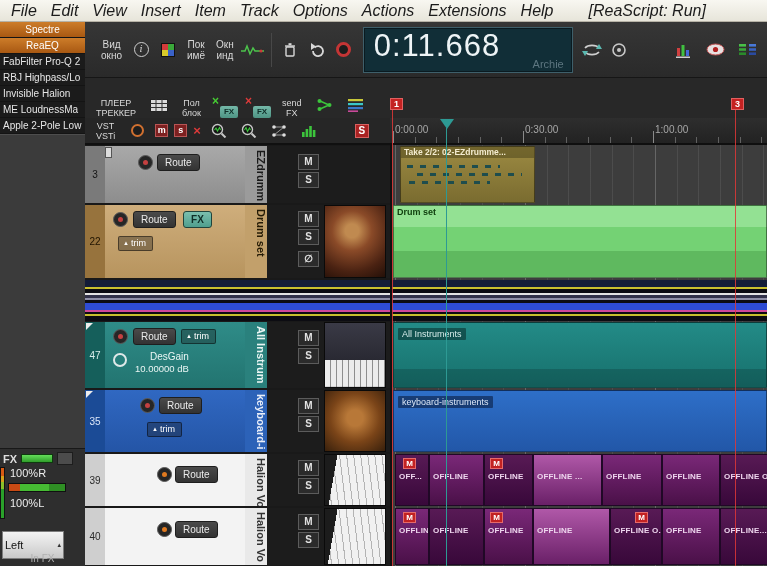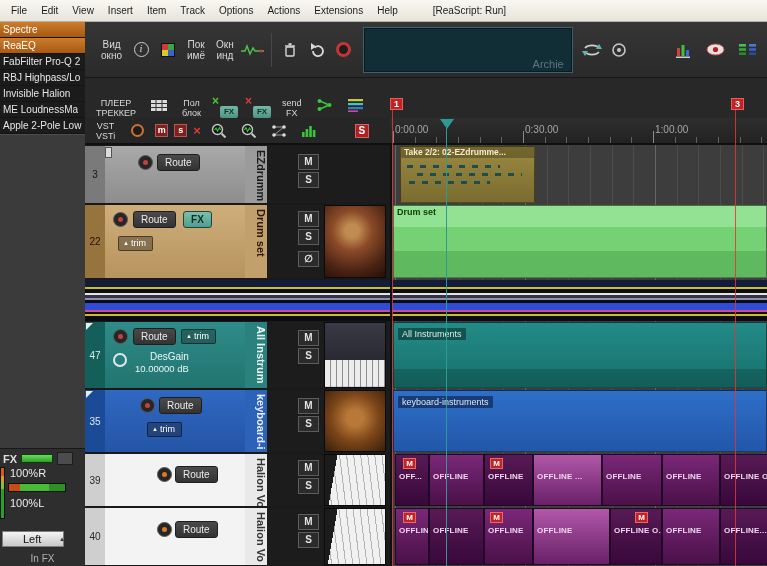--- a/index.html
+++ b/index.html
@@ -3,47 +3,47 @@
 <meta charset="utf-8">
 <style>
   * { margin:0; padding:0; box-sizing:border-box; }
   html,body { width:767px; height:566px; }
   body { position:relative; background:#1c1c1c; font-family:"Liberation Sans", sans-serif; overflow:hidden; }
 
   
   .menubar { position:absolute; left:0; top:0; width:767px; height:22px;
     background:linear-gradient(#f8f7f1,#e7e5da); border-bottom:1px solid #b6b2a6;
     display:flex; align-items:center; padding-left:4px; }
-  .menu-item { font-size:10px; color:#1b1b1b; padding:2px 7px; white-space:nowrap; }
+  .menu-item { font-size:16px; color:#1b1b1b; padding:2px 7px; white-space:nowrap;font-style:italic; }
   .menu-item.script { margin-left:21px; }
 
   
   .sidebar { position:absolute; left:0; top:22px; width:85px; height:544px; background:#343434; }
   .plugin-list { position:absolute; left:0; top:0; width:85px; }
   .plugin-item { height:16px; font-size:10px; color:#e6e6e6; padding:2px 3px; background:#1b1b1b;
     border-bottom:1px solid #141414; white-space:nowrap; overflow:hidden; }
-  .plugin-item.active { background:linear-gradient(#cd7d2a,#a85812); color:#fff; }
+  .plugin-item.active { background:linear-gradient(#cd7d2a,#a85812); color:#fff; text-align:center; }
   .sidebar-empty { position:absolute; left:0; top:112px; width:85px; height:314px;
     background:#3b3b3b; border-top:1px solid #4d4d4d; }
   .sidebar-bottom { position:absolute; left:0; bottom:0; width:85px; height:118px;
     background:#2e2e2e; border-top:1px solid #181818; }
   .fxrow { position:absolute; left:3px; top:3px; display:flex; align-items:center; gap:4px; }
   .fx-label { font-size:11px; font-weight:700; color:#ddd; }
   .fx-toggle { width:32px; height:9px; background:linear-gradient(#64dc5a,#2f9e2a); border:1px solid #0e3a0e; }
   .fx-mini-btn { width:16px; height:13px; background:#4c4c4c; border:1px solid #1d1d1d; color:#ccc;
     font-size:8px; text-align:center; line-height:11px; }
   .vmeter { position:absolute; left:0; top:18px; width:5px; height:52px;
     background:linear-gradient(to top,#2aa02a 0 58%,#8ac02a 58% 72%,#d8a01a 72% 84%,#d85a14 84% 100%); border:1px solid #111; }
   .wet-label { position:absolute; left:10px; top:18px; font-size:11px; color:#ededed; }
   .hmeter { position:absolute; left:8px; top:34px; width:58px; height:9px; border:1px solid #101010;
     background:linear-gradient(90deg,#c84a14 0 11px,#46bb33 11px 40px,#2f8f24 40px 100%); }
   .dry-label { position:absolute; left:10px; top:48px; font-size:11px; color:#ededed; }
-  .left-btn { position:absolute; left:2px; top:82px; width:62px; height:16px;
+  .left-btn { position:absolute; left:2px; top:82px; width:62px; height:28px;
     background:linear-gradient(#f4f4f4,#c9c9c9); border:1px solid #7d7d7d; color:#111; font-size:11px;
-    display:flex; align-items:center; justify-content:space-between; padding:0 20px;gap:19px; }
+    display:flex; align-items:center; justify-content:space-between; padding:0 2px;gap:19px; }
   .left-arrow { font-size:7px; color:#333; }
   .infx-label { position:absolute; left:0; bottom:2px; width:100%; text-align:center; font-size:10px; color:#b0b0b0; }
 
   
   .toolbar1 { position:absolute; left:85px; top:22px; width:682px; height:56px;
     background:linear-gradient(#363636,#2a2a2a); border-bottom:1px solid #161616;
     display:flex; align-items:center; padding-left:12px; gap:3px; }
   .toolbar2 { position:absolute; left:85px; top:78px; width:305px; height:40px; background:#282828;
     display:flex; align-items:flex-end; gap:7px; padding-left:7px; }
   .toolbar3 { position:absolute; left:85px; top:118px; width:305px; height:27px; background:#262626;
@@ -271,20 +271,21 @@
     <div class="icon-btn">
       <svg width="18" height="16" viewBox="0 0 18 16">
         <path d="M5 9 a5 5 0 1 0 1.5 -3.5" fill="none" stroke="#d8d8d8" stroke-width="1.8"></path>
         <polygon points="3,1 8,4.5 3,8" fill="#d8d8d8"></polygon>
       </svg>
     </div>
     <div class="icon-btn">
       <span class="rec-ring"></span>
     </div>
     <div class="time-box">
+      <span class="time-main">0:11.668</span>
       <span class="time-proj">Archie</span>
     </div>
     <div class="icon-btn">
       <svg width="22" height="16" viewBox="0 0 22 16">
         <path d="M4 6 a8 5 0 0 1 14 0" fill="none" stroke="#cfcfcf" stroke-width="1.6"></path>
         <polygon points="18,2 21,7 15,7" fill="#5ab8b0"></polygon>
         <path d="M18 10 a8 5 0 0 1 -14 0" fill="none" stroke="#cfcfcf" stroke-width="1.6"></path>
         <polygon points="4,14 1,9 7,9" fill="#5ab8b0"></polygon>
       </svg>
     </div>

